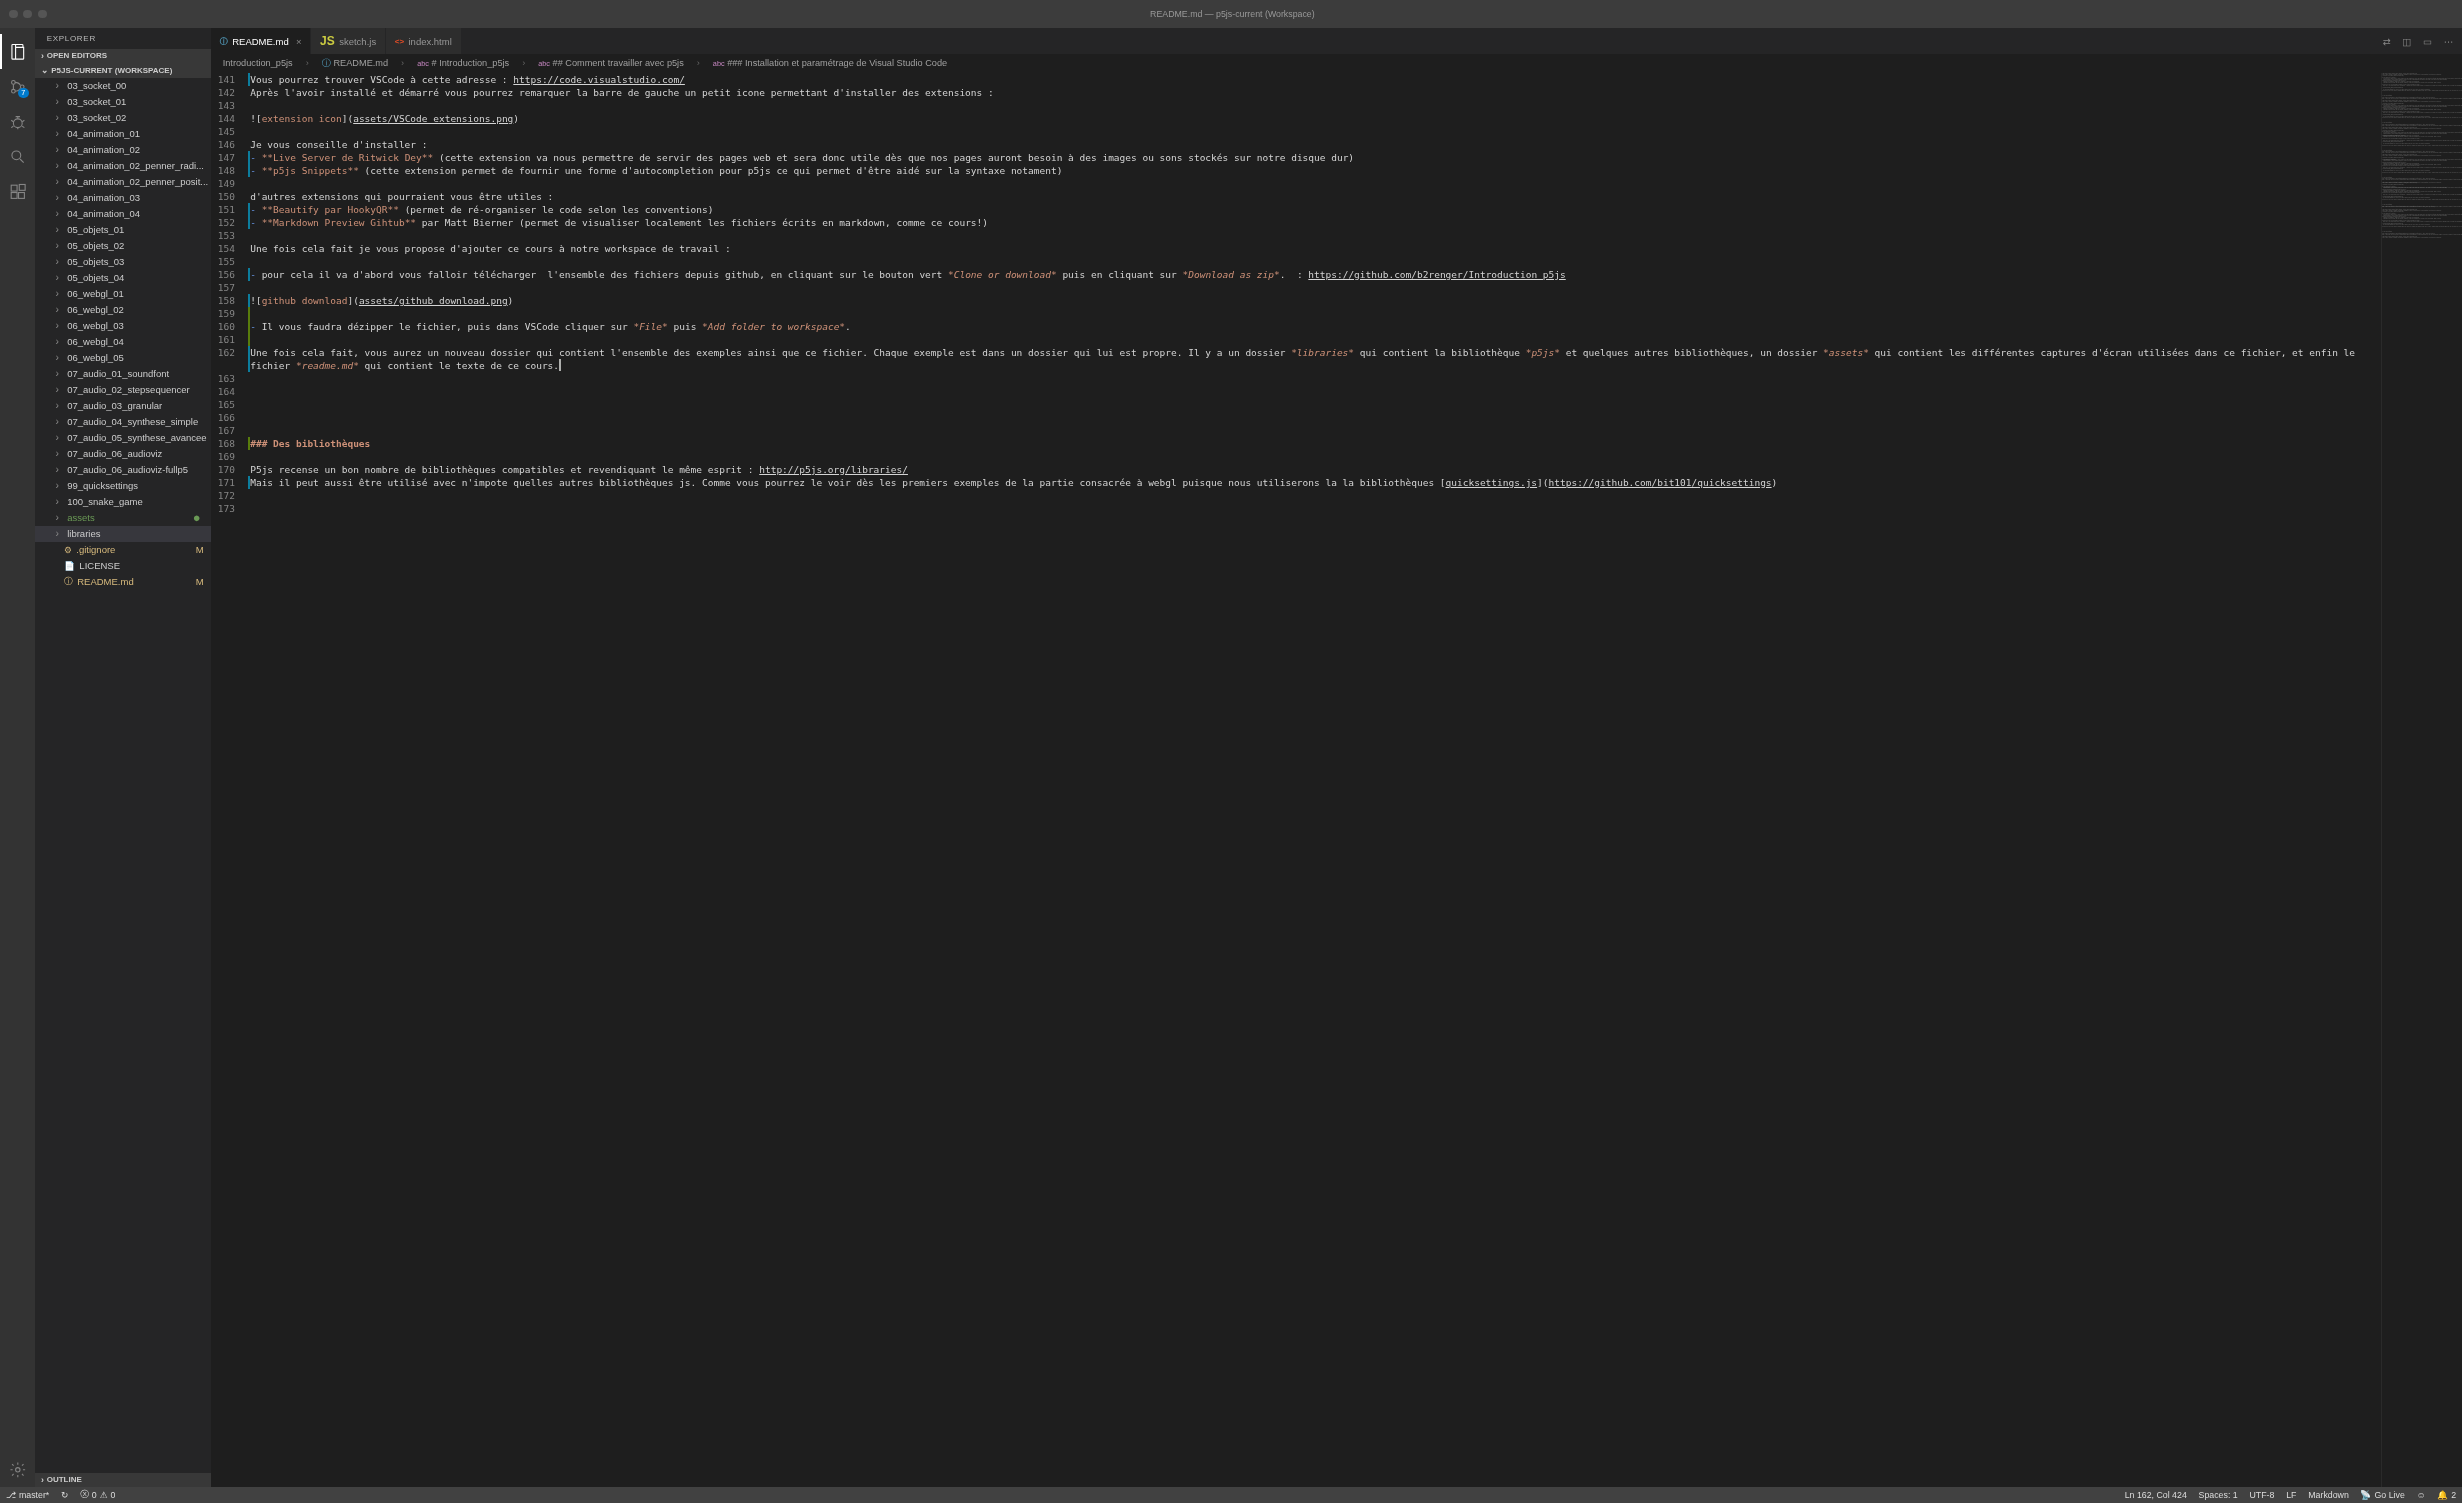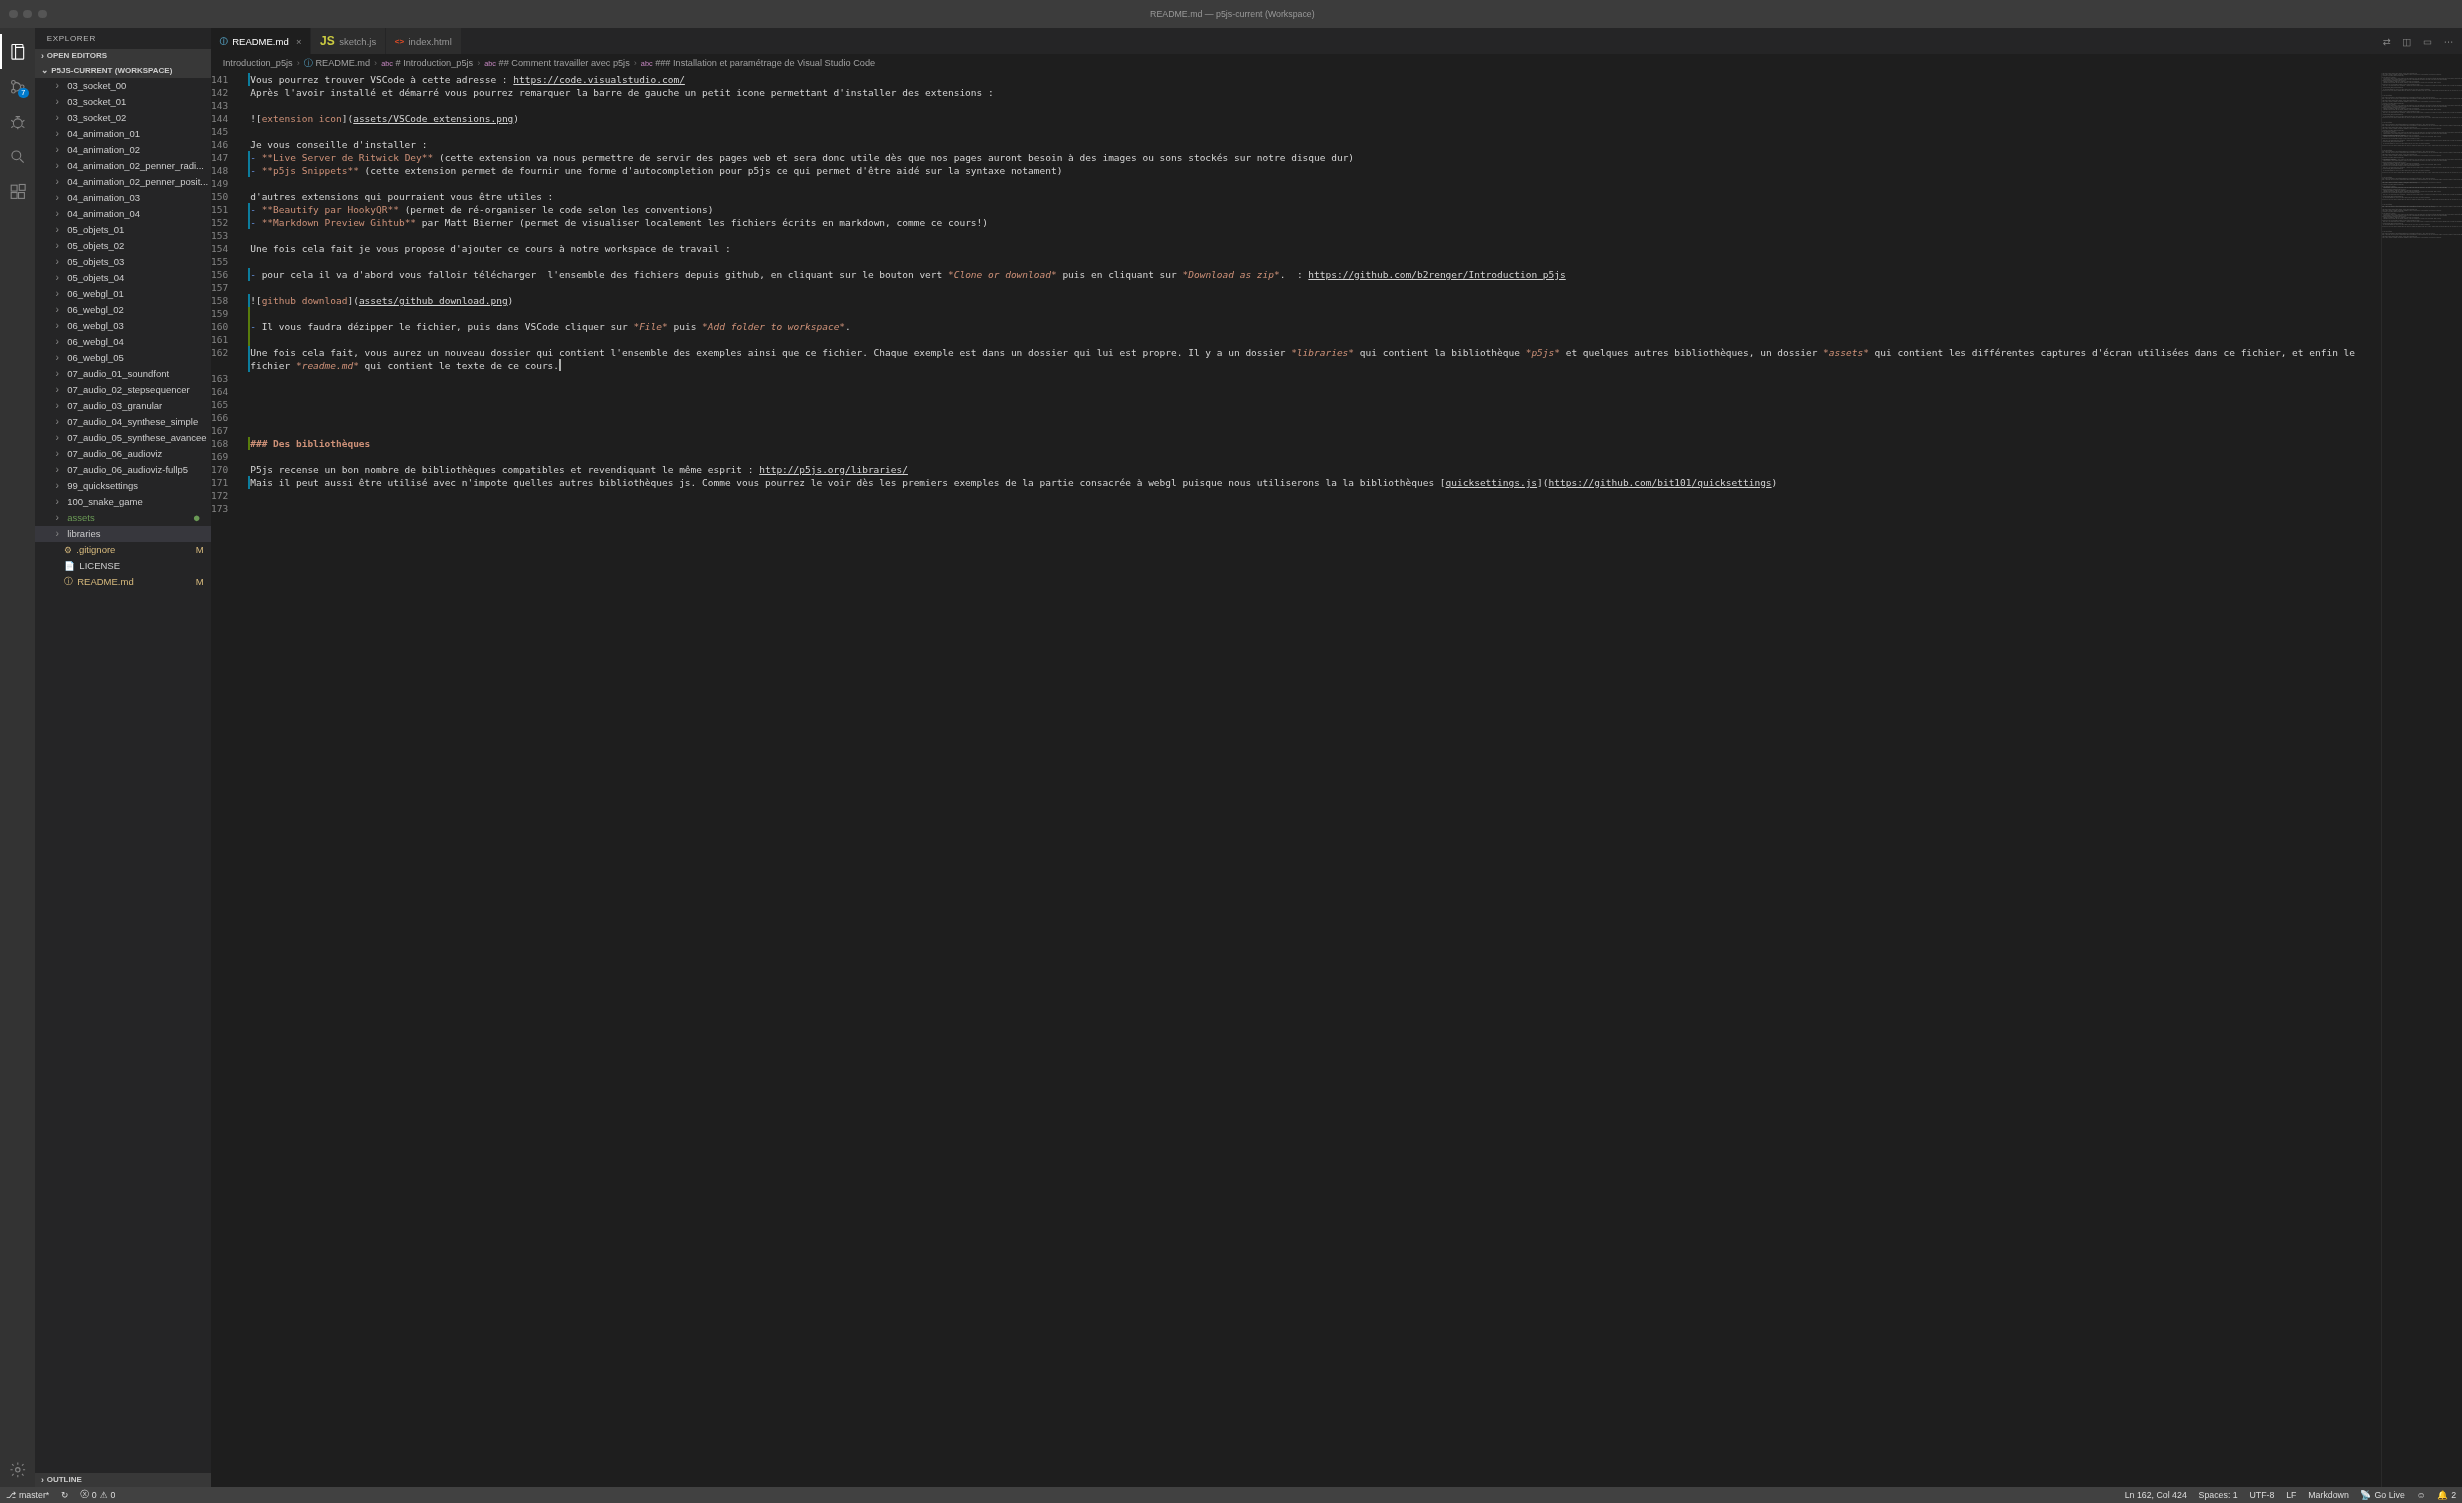--- a/index.html
+++ b/index.html
@@ -178,21 +178,21 @@
   gap: 11.7px;
   padding: 0 8.8px;
   color: #888;
 }
 .breadcrumbs {
   display: flex;
   align-items: center;
   padding: 2.9px 11.7px;
   font-size: 9.2px;
   color: #a0a0a0;
-  gap: 4px;
+  gap: 13px;
   flex-shrink: 0;
 }
 .breadcrumbs .sep { color: #666; }
 .breadcrumbs .bc-icon { color: #519aba; }
 .editor-wrap {
   flex: 1;
   display: flex;
   overflow: hidden;
 }
 .editor {
@@ -207,20 +207,21 @@
   display: flex;
 }
 .gutter-mod {
   width: 2.2px;
   flex-shrink: 0;
 }
 .gutter-mod.m { background: #0c7d9d; }
 .gutter-mod.a { background: #587c0c; }
 .lineno {
   width: 37px;
+  text-align: right;
   padding-right: 13px;
   color: #858585;
   flex-shrink: 0;
   user-select: none;
 }
 .code {
   flex: 1;
   white-space: pre-wrap;
   word-break: break-word;
   color: #d4d4d4;

